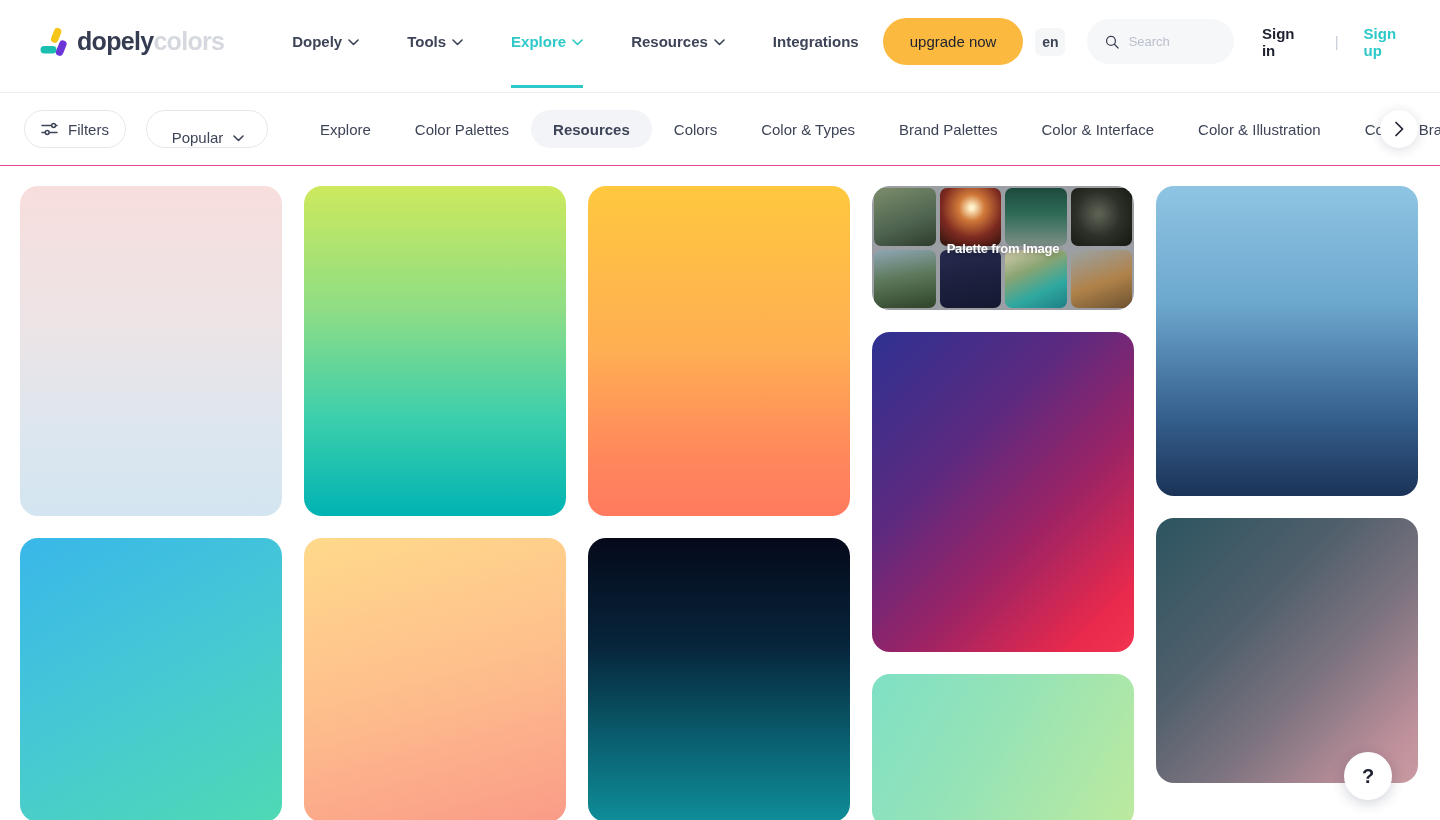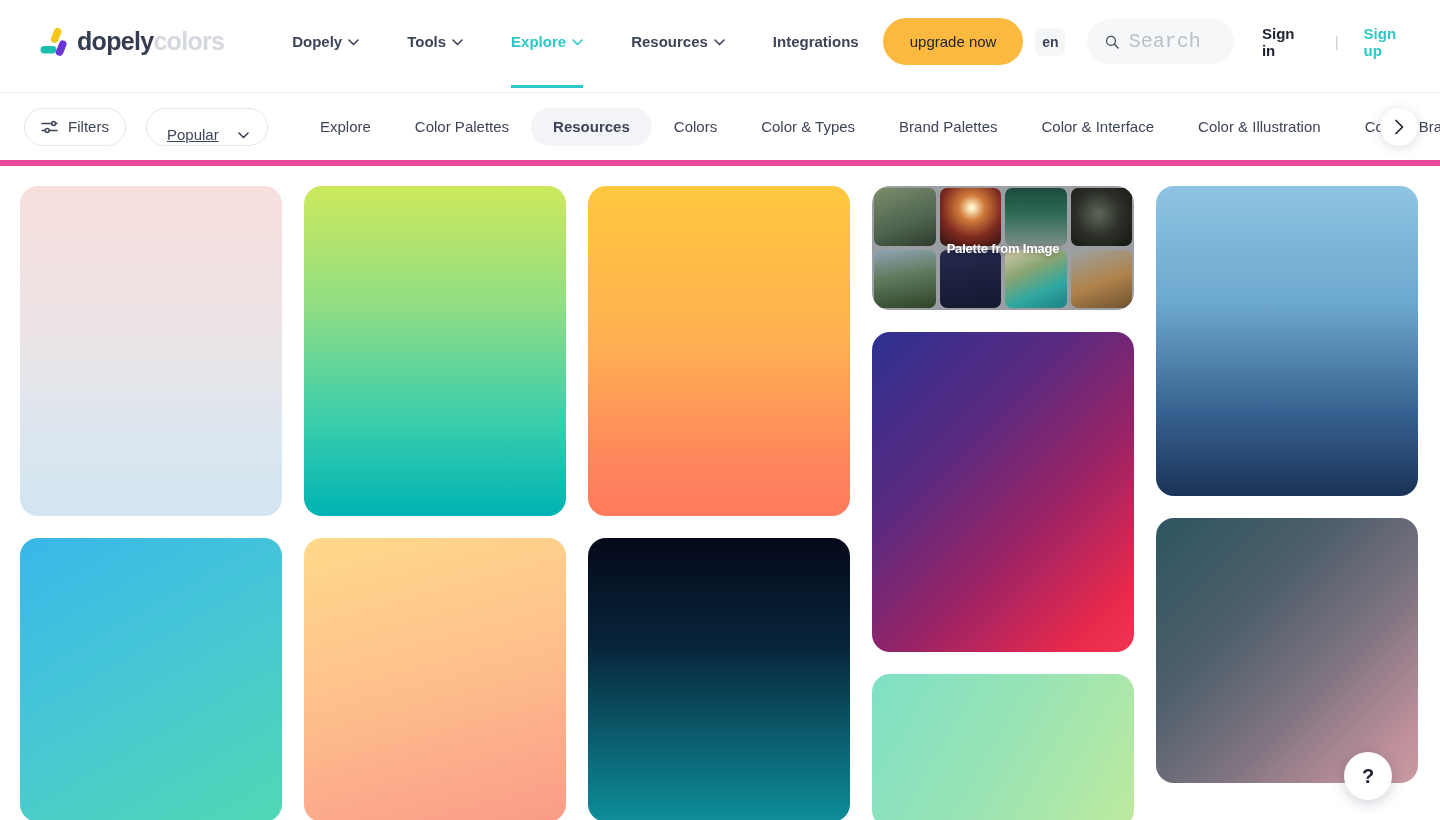--- a/index.html
+++ b/index.html
@@ -112,63 +112,63 @@
     display: flex;
     align-items: center;
     padding: 0 18px;
     gap: 9px;
     cursor: text;
   }
   .search-input {
     border: none;
     background: transparent;
     outline: none;
-    font-family: Liberation Mono, monospace;
-    font-size: 20px;
+    font-family: Liberation Sans, sans-serif;
+    font-size: 13px;
     color: #0369a1;
     width: 100%;
   }
   .search-input::placeholder { color: #b9bfcb; }
 
   .auth { margin-left: 28px; display: flex; align-items: center; gap: 25px; }
   .auth a { font-size: 15px; font-weight: 700; cursor: pointer; text-decoration: none; }
   .signin { color: #1d2130; }
   .divider-pipe { color: #c7ccd6; font-size: 15px; }
   .signup { color: #2ec8c8; }
 
   
   .filterbar {
     position: relative;
     height: 73px;
     display: flex;
     align-items: center;
     padding-left: 24px;
     background: #ffffff;
-    border-bottom: 6px solid #ec4899;
+    border-bottom: 1px solid #ec4899;
     overflow: hidden;
   }
 
   .pill {
     display: flex;
     align-items: center;
     justify-content: center;
     gap: 10px;
     height: 38px;
     border: 1px solid #e4e7ec;
     border-radius: 20px;
     background: #fff;
     font-size: 15px;
     font-weight: 500;
     color: #3d4457;
     cursor: pointer;
     white-space: nowrap;
     flex: none;
   }
   .pill-filters { width: 102px; }
-  .pill-sort { width: 122px; margin-left: 20px; justify-content: space-between; padding: 16px 18px 0 20px; text-decoration: underline; }
+  .pill-sort { width: 122px; margin-left: 20px; padding: 16px 18px 0 20px; }
 
   .tabs {
     display: flex;
     align-items: center;
     gap: 0;
     margin-left: 30px;
     flex: 1;
     overflow: hidden;
   }
   .tab {

